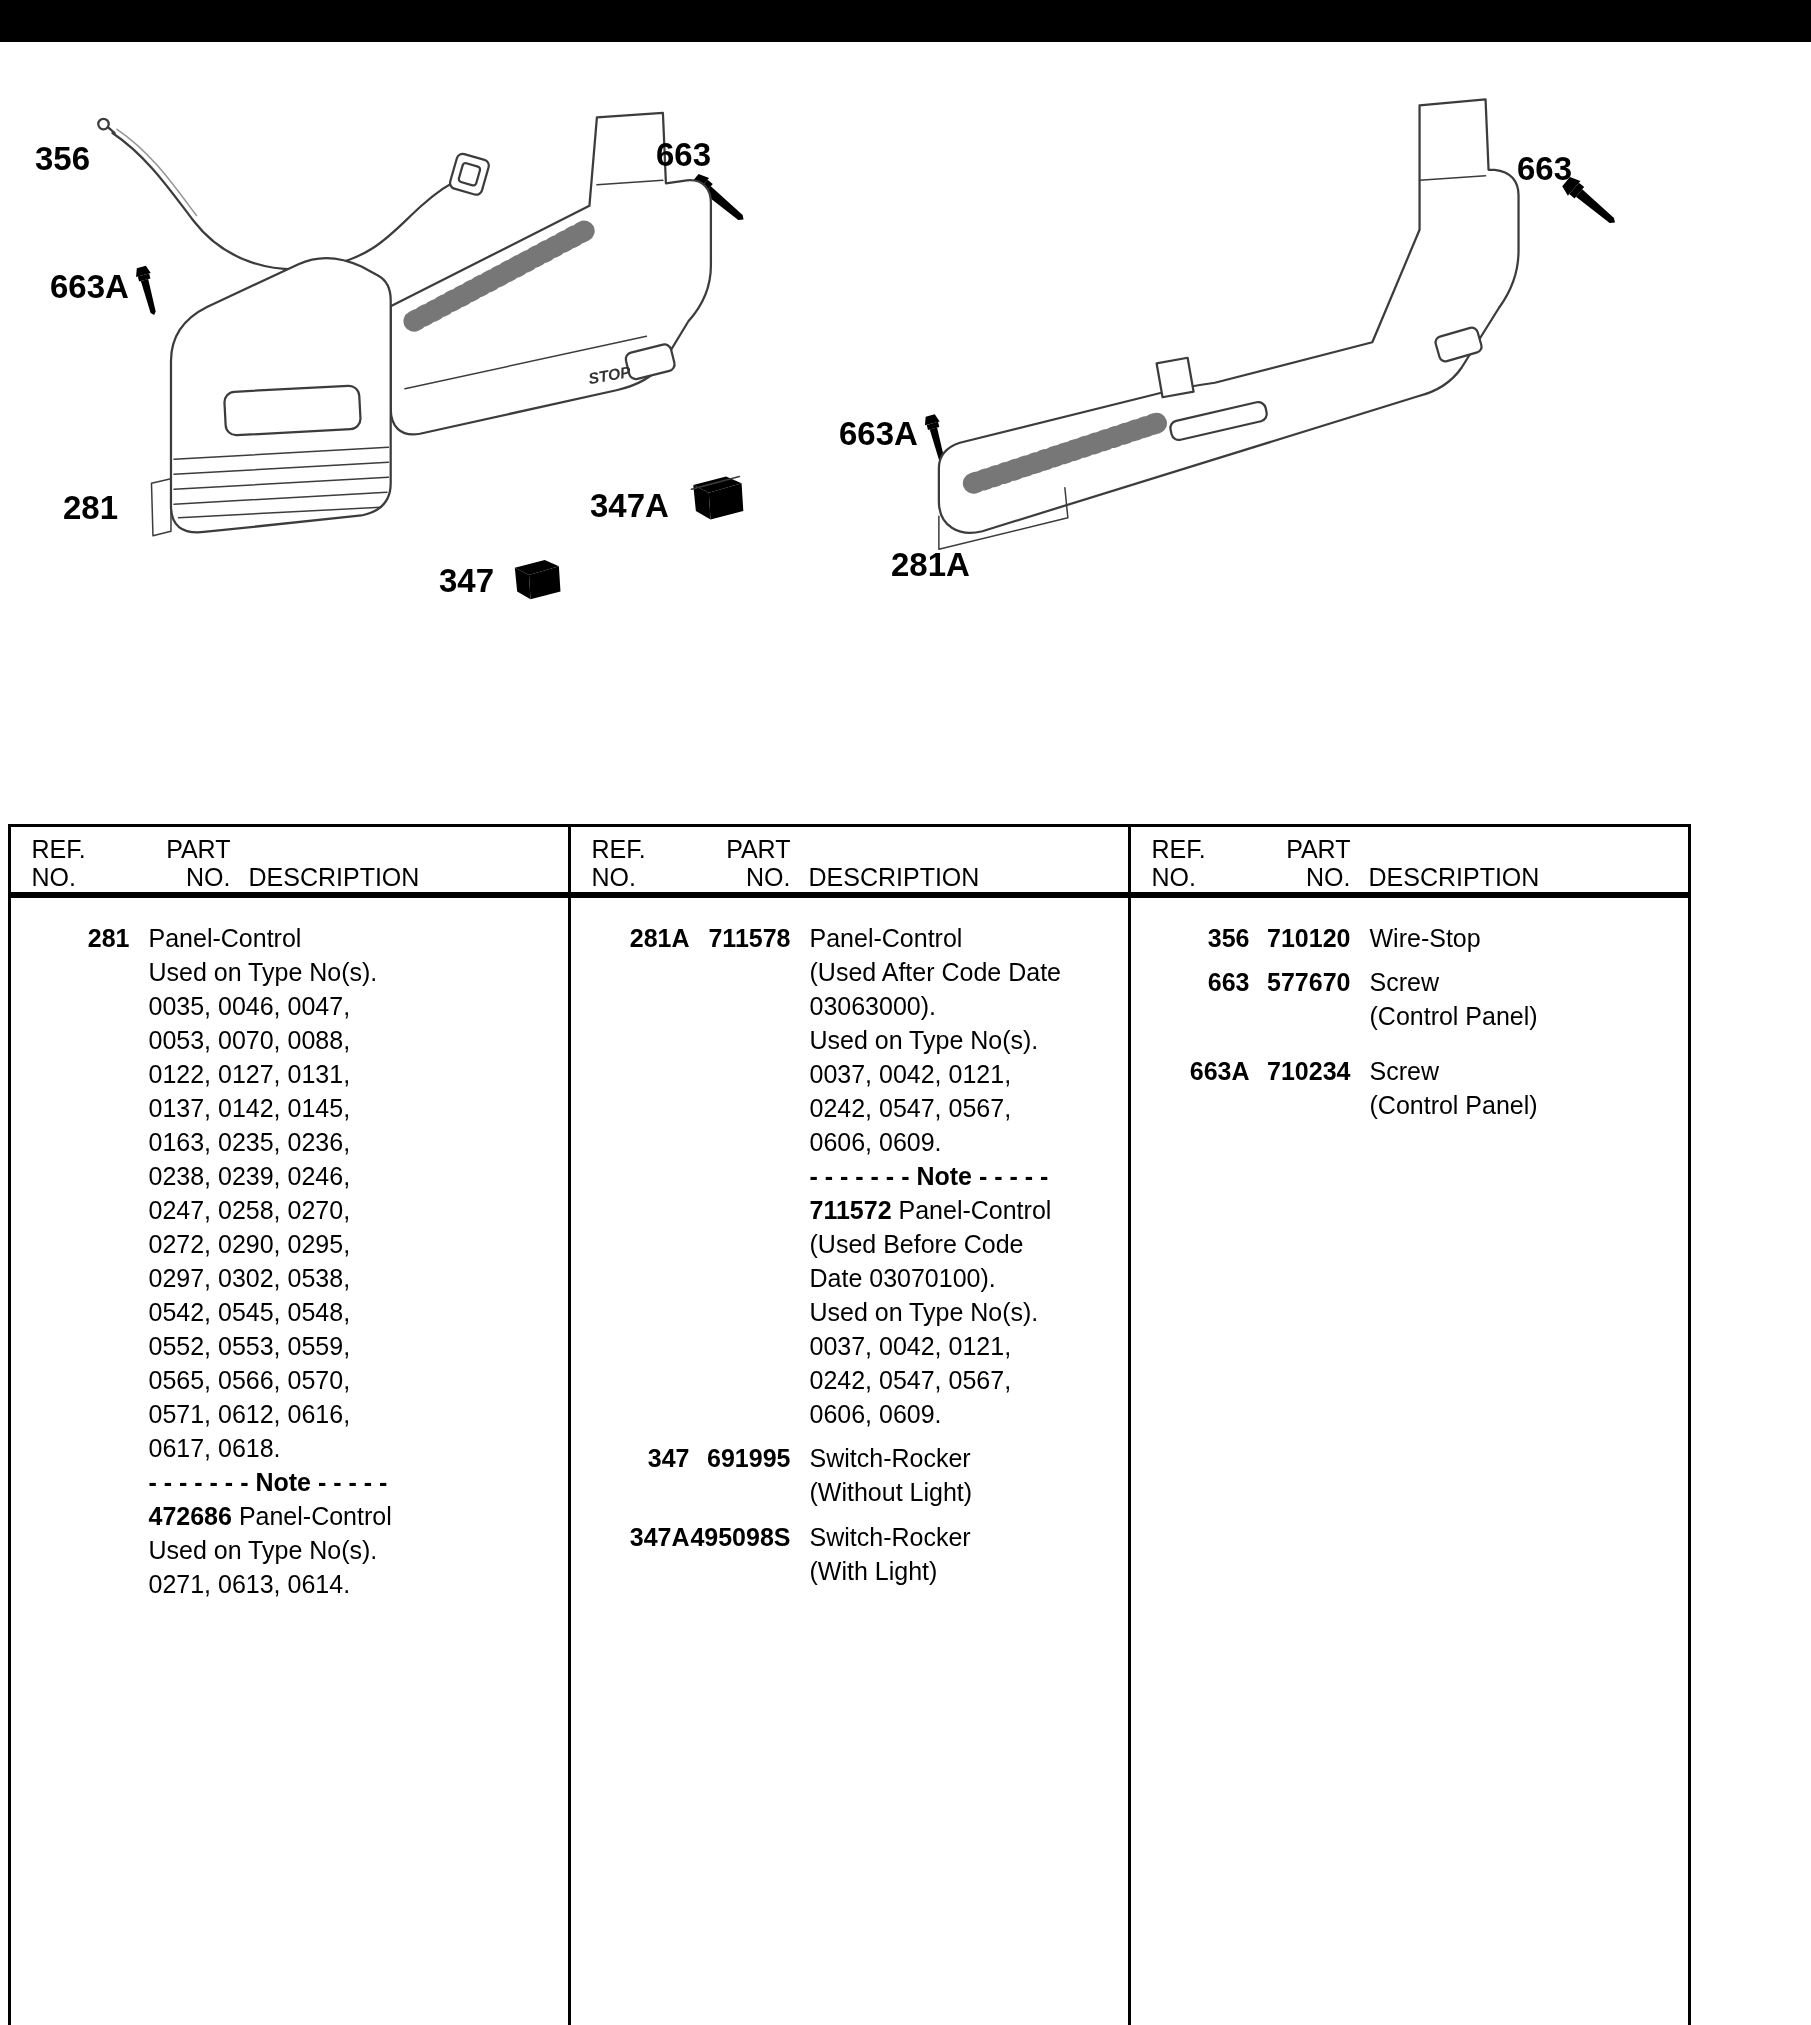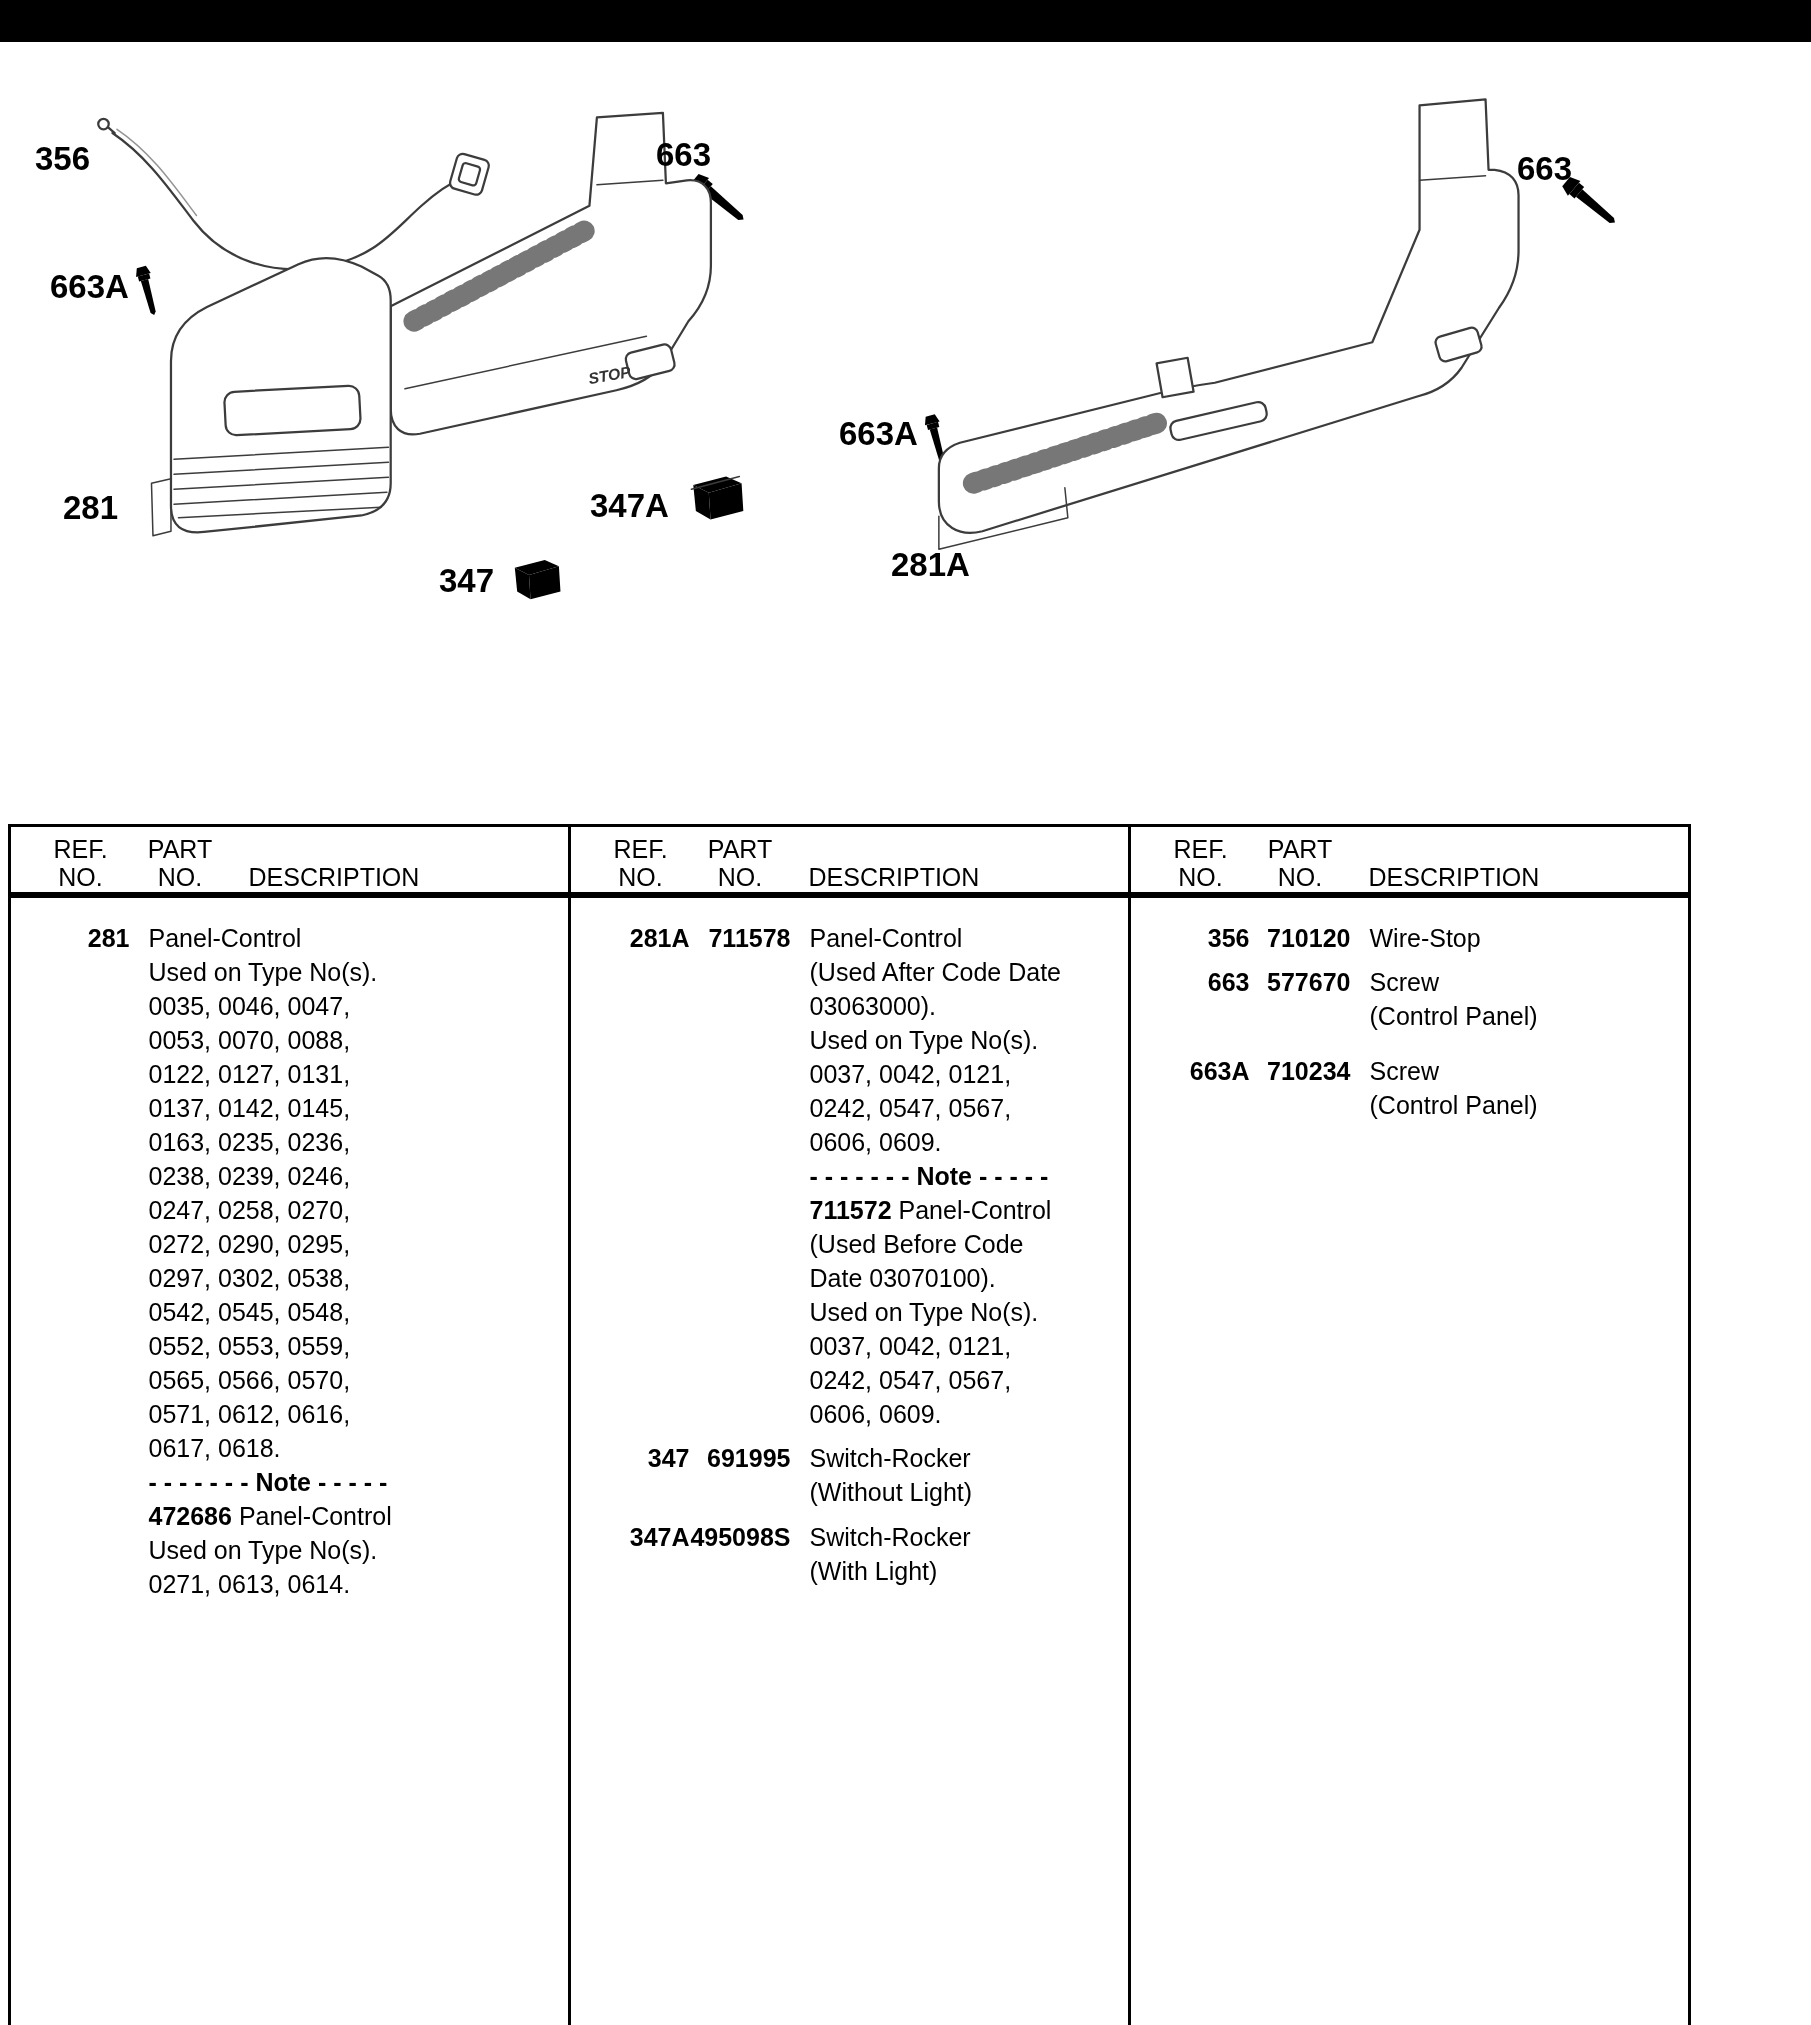--- a/index.html
+++ b/index.html
@@ -44,22 +44,22 @@
     border:3px solid #000; border-bottom:none; box-sizing:border-box;
     display:flex; font-size:25px; line-height:34px; background:#fff;
   }
   .col-group { flex:1 1 0; min-width:0; display:flex; flex-direction:column; box-sizing:border-box; }
   .col-group + .col-group { border-left:3px solid #000; }
 
   .group-header {
     height:71px; box-sizing:border-box; border-bottom:6.8px solid #000;
     display:flex; align-items:flex-start; padding:7.5px 0 0 21px; line-height:28.5px;
   }
-  .hdr-ref  { width:98px; text-align:center; }
-  .hdr-part { width:101px; text-align:center; }
+  .hdr-ref  { width:98px; }
+  .hdr-part { width:101px; text-align:right; }
   .hdr-desc { flex:1; padding-top:28.5px; padding-left:3px;margin-left:15px; }
 
   .group-body { padding:22.5px 0 0 21px; }
   .t-row { display:flex; margin-top:10.5px; }
   .t-row:first-child { margin-top:0; }
   .t-row.gap { margin-top:21px; }
   .t-ref  { width:98px; text-align:right; font-weight:700; }
   .t-part { width:101px; text-align:right; font-weight:700; }
   .t-desc { flex:1; padding-left:19px; }
   .t-desc b { font-weight:700; }

